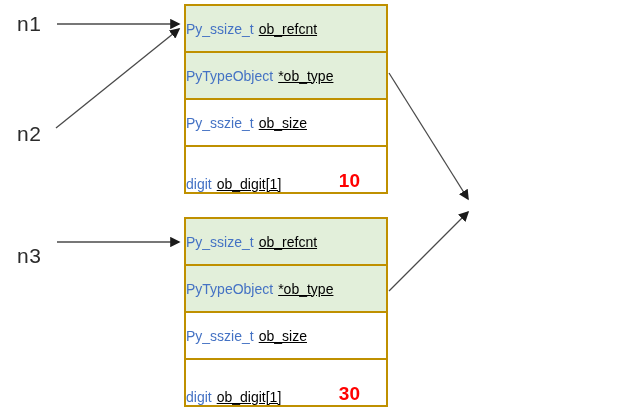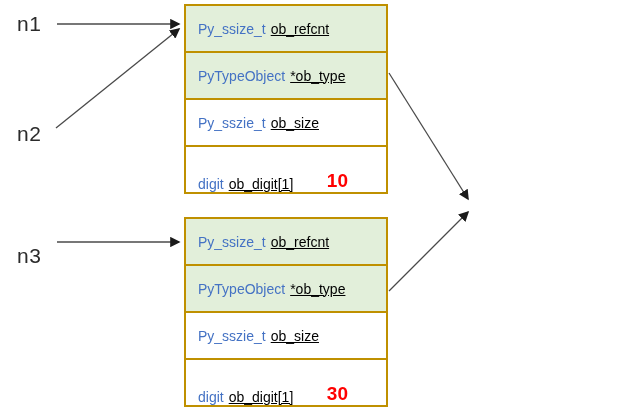--- a/index.html
+++ b/index.html
@@ -49,33 +49,32 @@
     border: 2px solid var(--box-border);
     background: #ffffff;
   }
   .obj-box-top { top: 4px; }
   .obj-box-bottom { top: 217px; }
 
   .obj-row {
     height: 45px;
     display: flex;
     align-items: center;
-    padding-left: 12px;
     border-bottom: 2px solid var(--box-border);
     font-size: 14px;
     color: #262626;
     background: #ffffff;
   }
   .obj-row:last-child { border-bottom: none; align-items: flex-end; }
   .obj-row.highlight { background: var(--row-highlight-fill); }
   .row-type { color: var(--type-name-text); margin-right: 5px; white-space: nowrap; }
   .row-field { color: #000000; white-space: nowrap; text-decoration: underline; }
   .row-value {
     margin-left: auto;
-    margin-right: 38px;
+    margin-right: 26px;
     font-size: 19px;
     font-weight: bold;
     color: var(--value-text);
   }
 
   .type-box {
     position: absolute;
     left: 473px;
     top: 145px;
     width: 142px;

